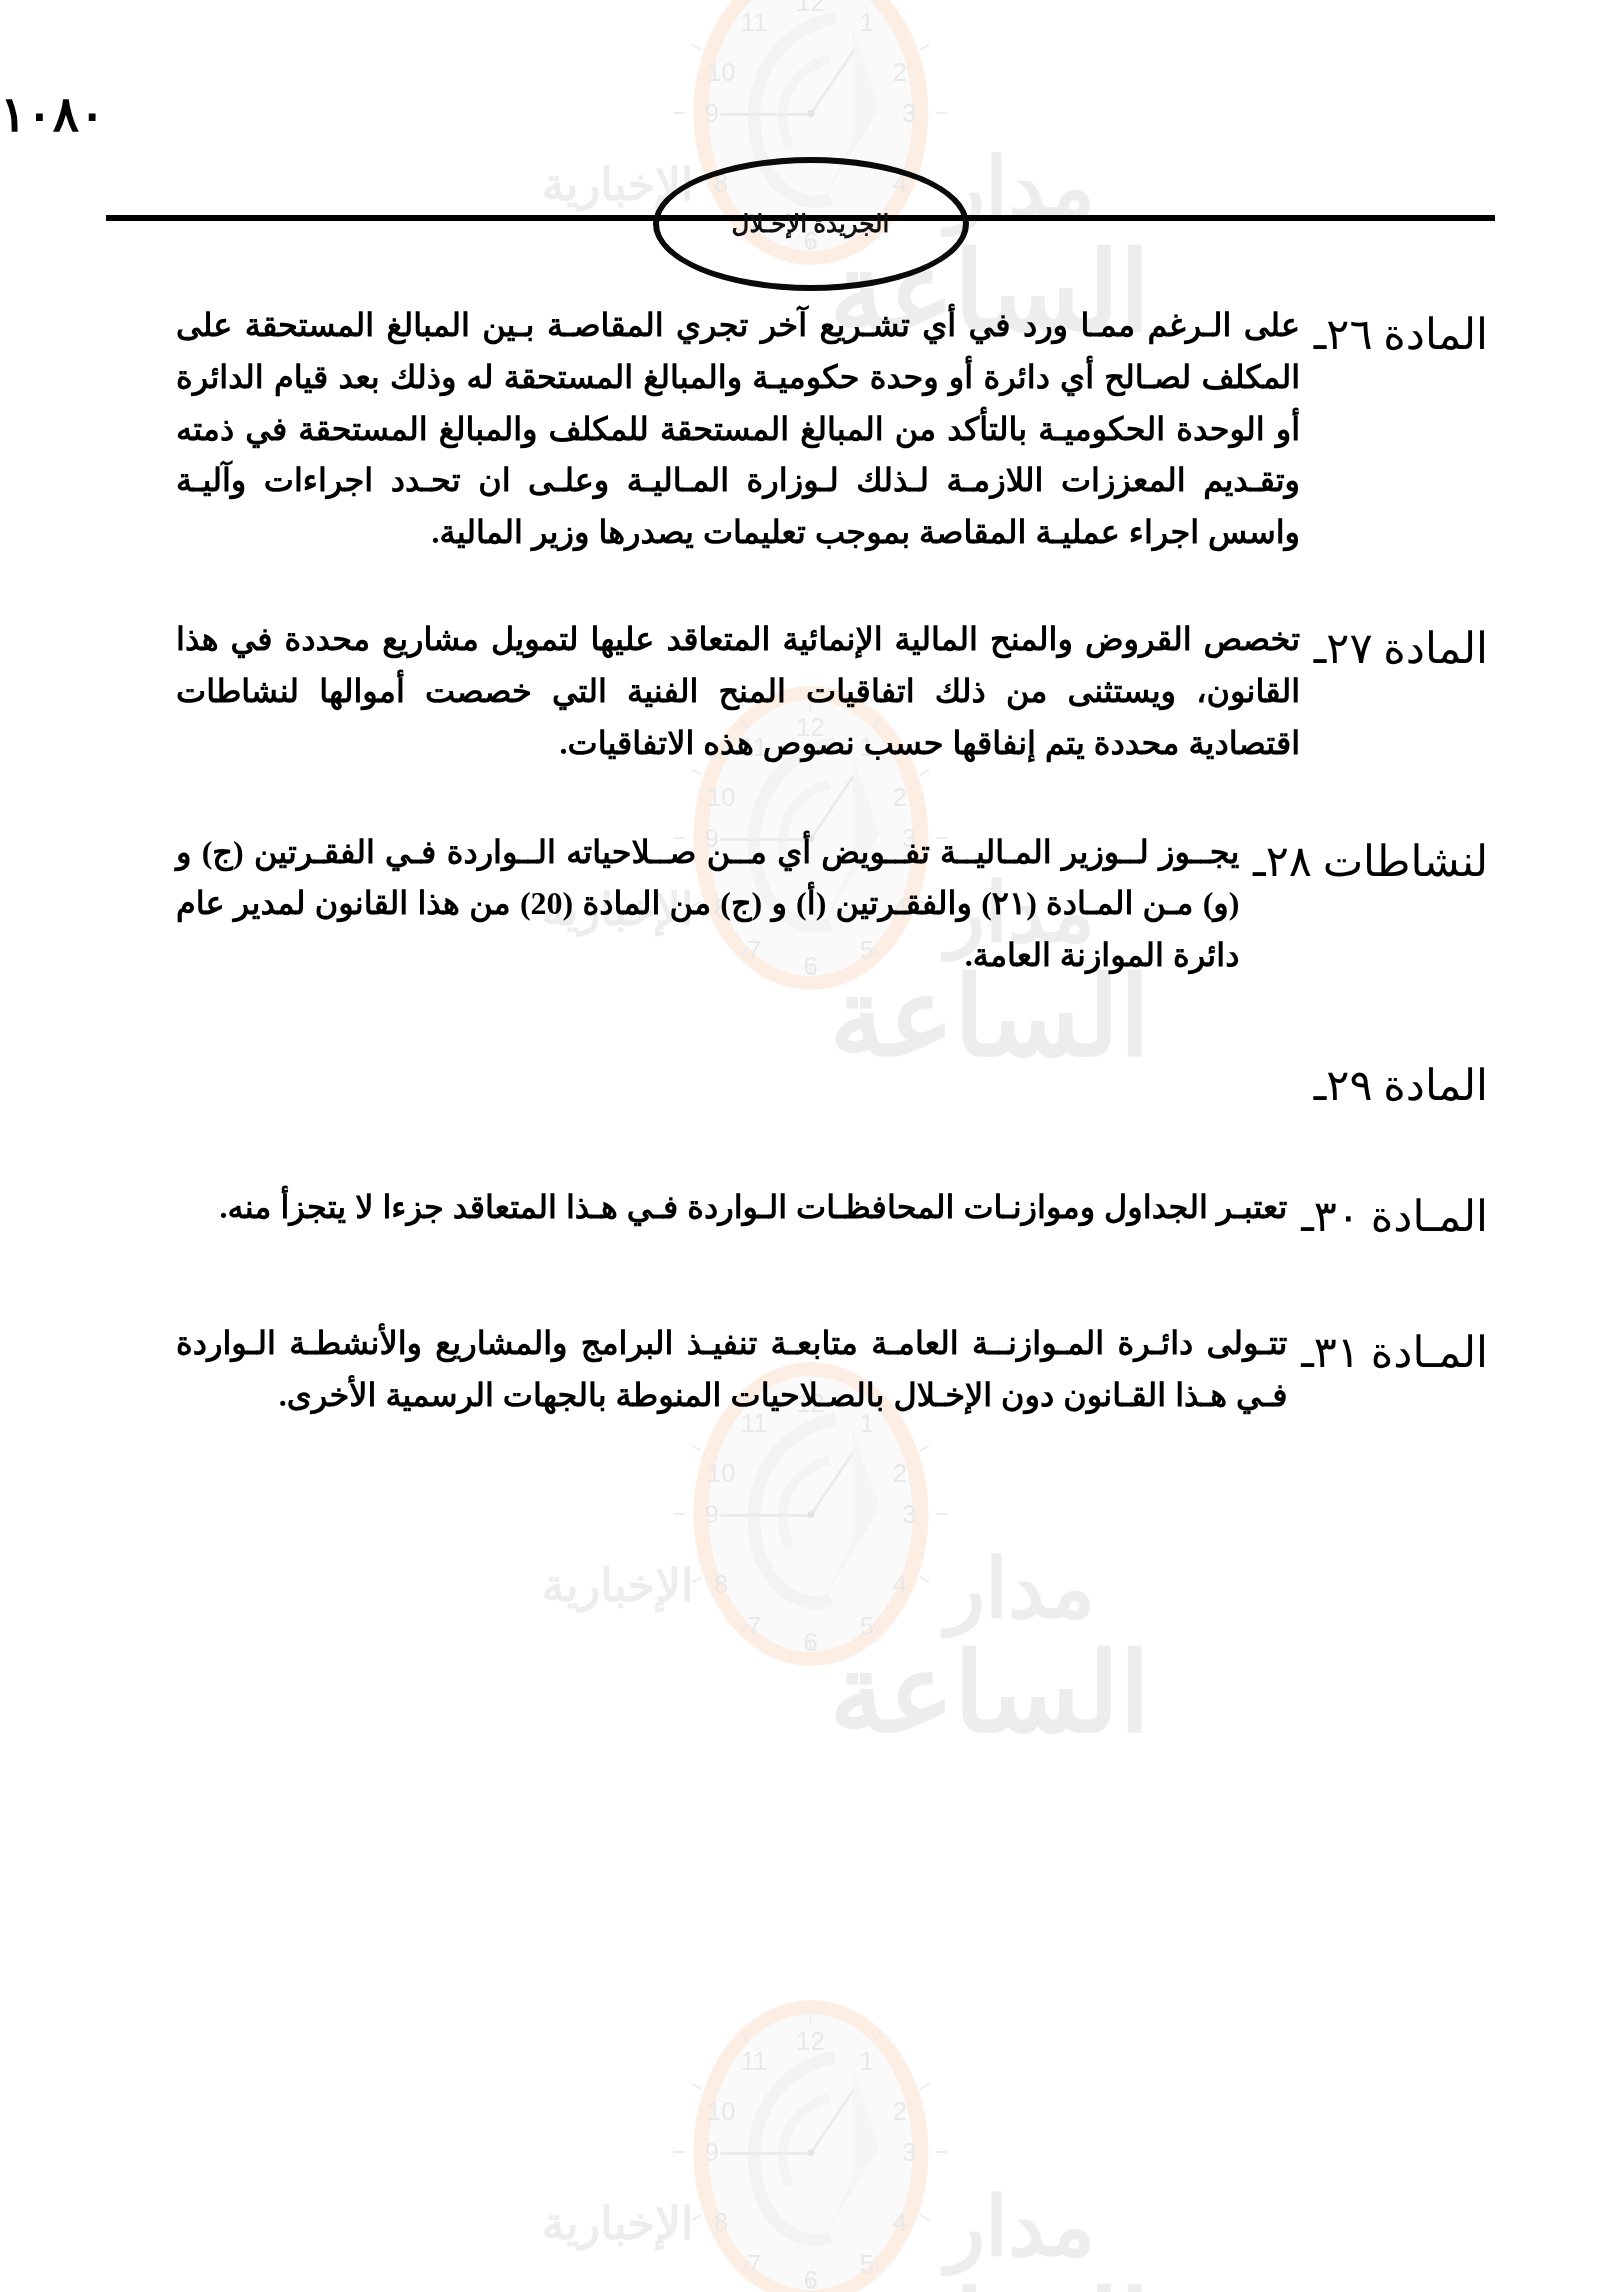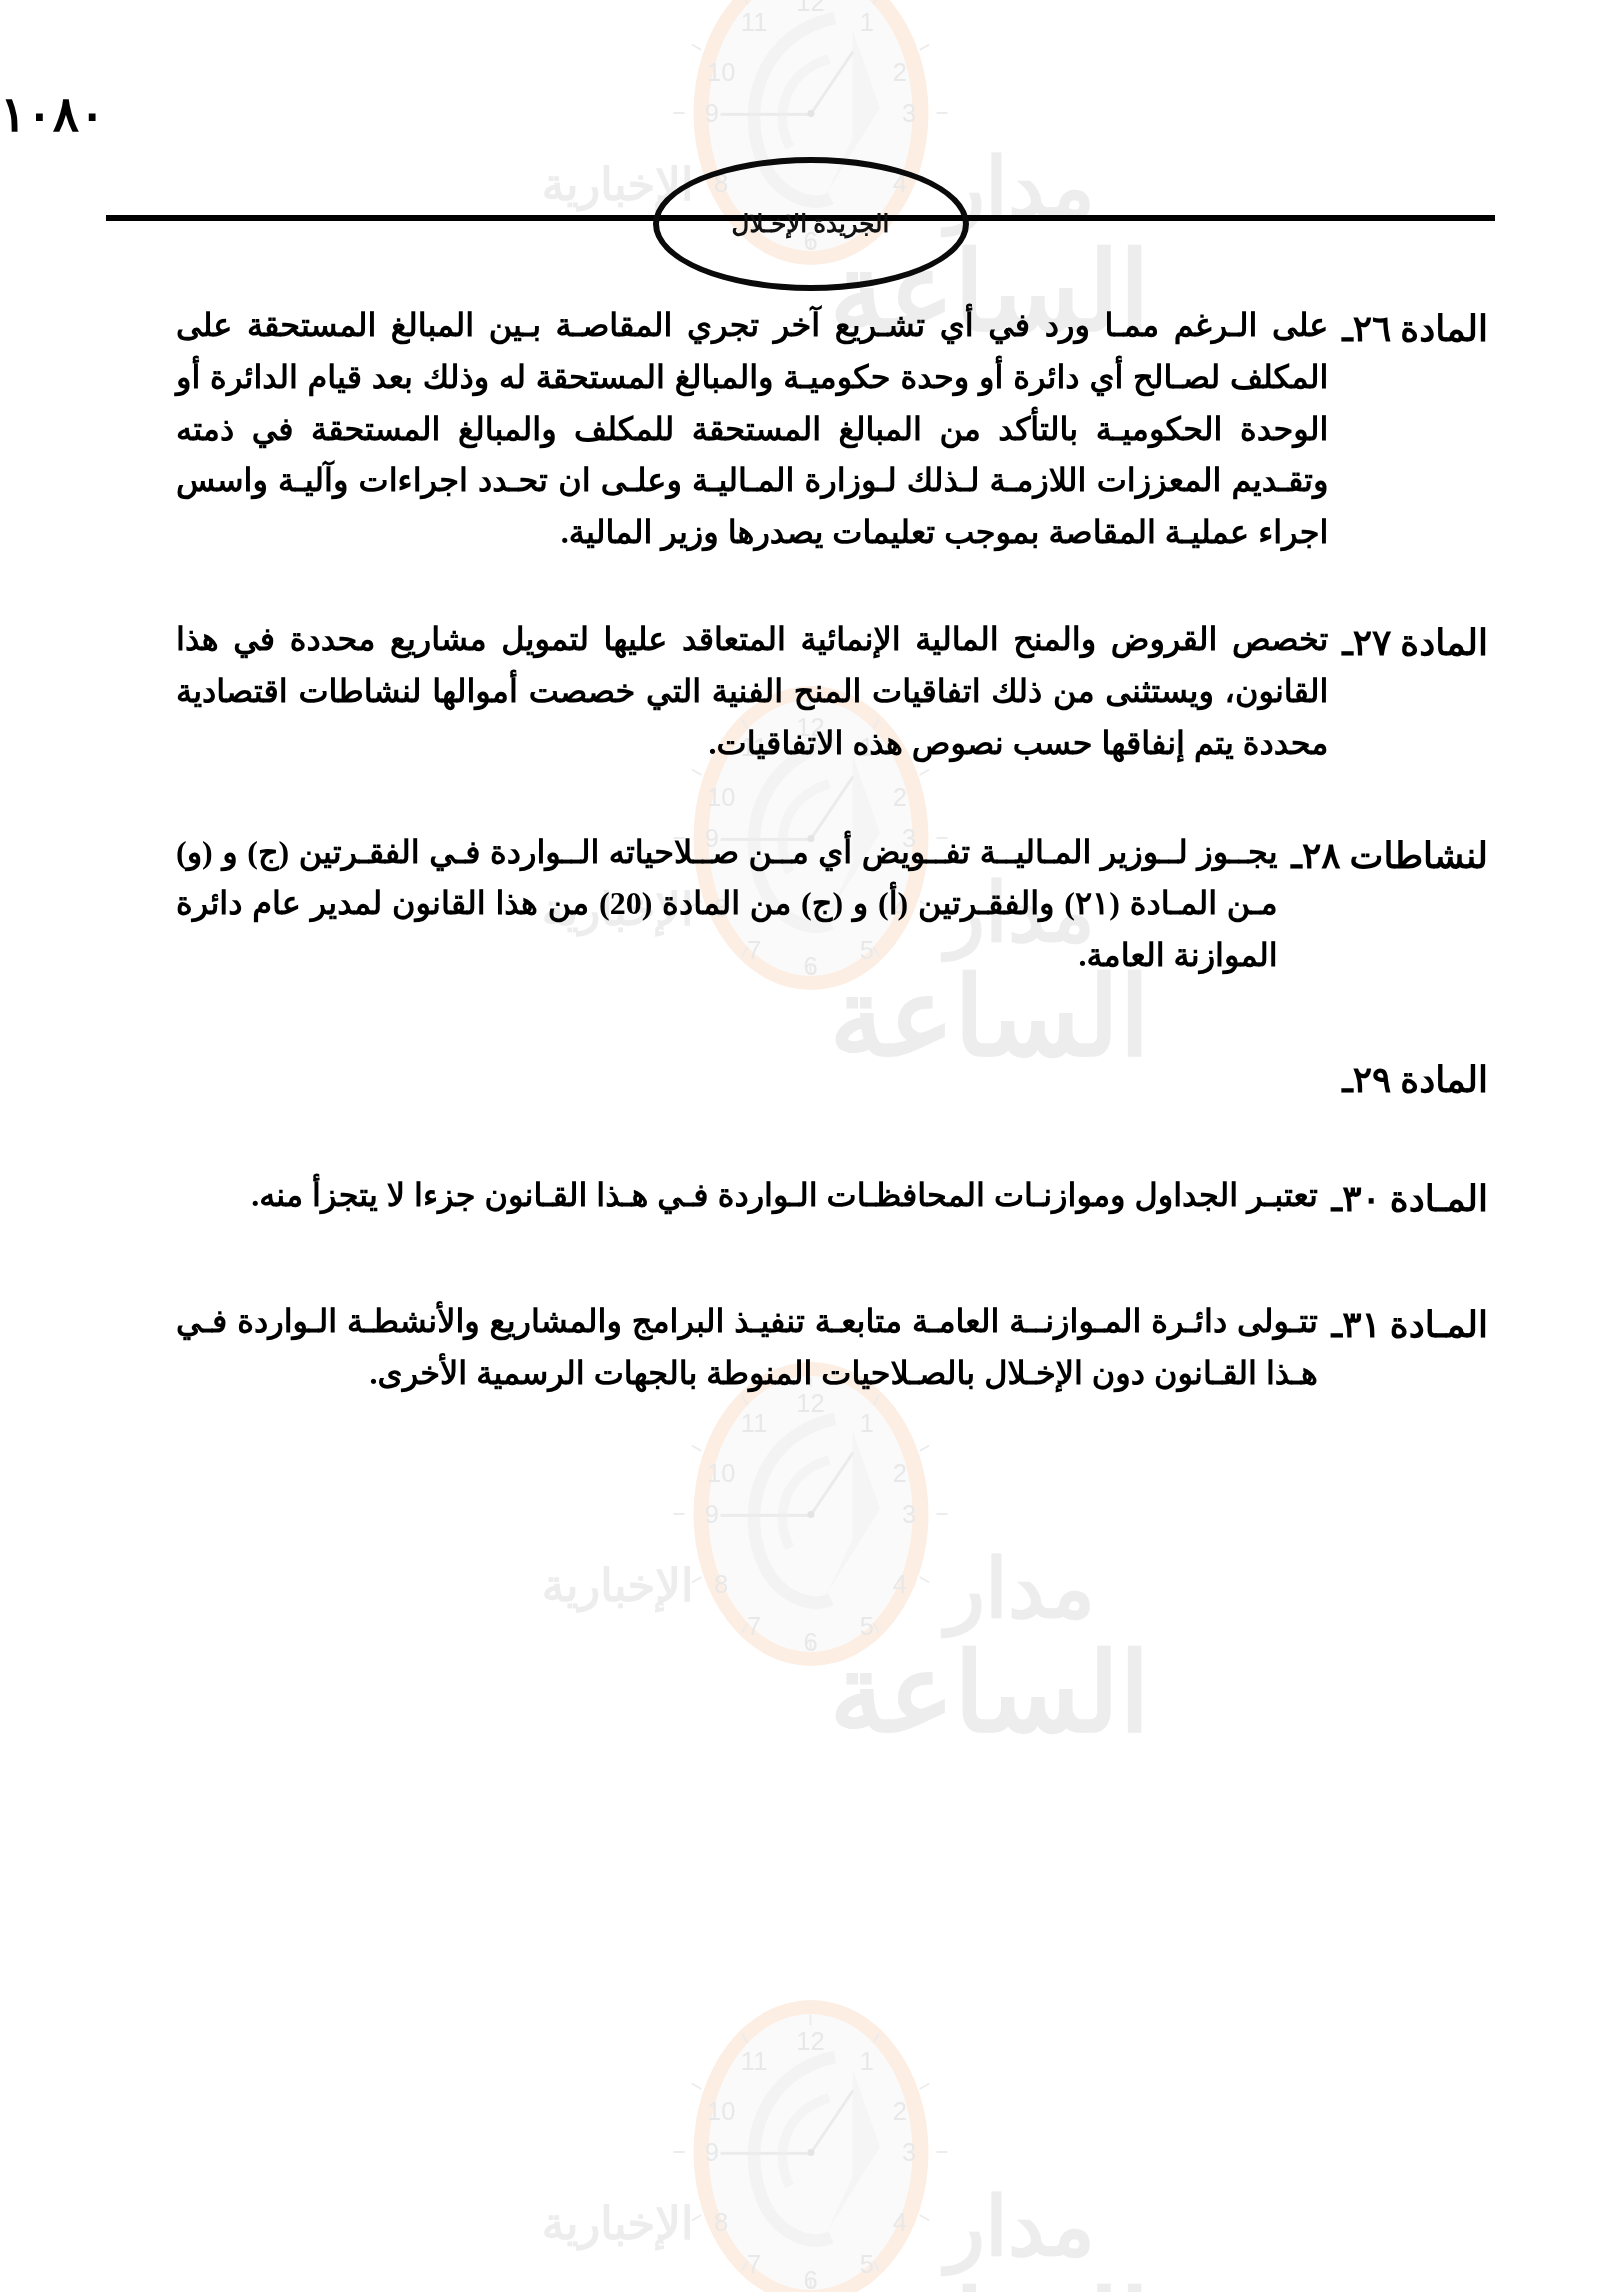--- a/index.html
+++ b/index.html
@@ -196,22 +196,22 @@
   .article {
     display: flex;
     flex-direction: row;
     align-items: flex-start;
     margin-bottom: 53px;
     color: #000000;
   }
 
   .article-label {
     flex: 0 0 auto;
-    font-size: 36px;
-    font-weight: 700;
+    font-size: 43px;
+    font-weight: 400;
     line-height: 1.62;
     white-space: nowrap;
     padding-left: 13.7px;
     font-family: "Liberation Serif", serif;
   }
 
   .article-body {
     flex: 1 1 auto;
     font-size: 32px;
     font-weight: 700;
@@ -431,21 +431,21 @@
         <div class="article-label">لنشاطات ٢٨ـ</div>
         <div class="article-body">يجــوز لــوزير المـاليــة تفــويض أي مــن صــلاحياته الــواردة فـي الفقـرتين (ج) و (و) مـن المـادة (٢١) والفقـرتين (أ) و (ج) من المادة (20) من هذا القانون لمدير عام دائرة الموازنة العامة.</div>
       </div>
 
       <div class="article gap-29">
         <div class="article-label">المادة ٢٩ـ</div>
       </div>
 
       <div class="article gap-30">
         <div class="article-label">المـادة ٣٠ـ</div>
-        <div class="article-body">تعتبـر الجداول وموازنـات المحافظـات الـواردة فـي هـذا القـانون جزءا لا يتجزأ  منه.</div>
+        <div class="article-body">تعتبـر الجداول وموازنـات المحافظـات الـواردة فـي هـذا المتعاقد جزءا لا يتجزأ  منه.</div>
       </div>
 
       <div class="article">
         <div class="article-label">المـادة ٣١ـ</div>
         <div class="article-body">تتـولى دائـرة المـوازنــة العامـة متابعـة تنفيـذ البرامج والمشاريع والأنشطـة الـواردة فـي هـذا القـانون دون الإخـلال بالصـلاحيات المنوطة بالجهات الرسمية الأخرى.</div>
       </div>
 
     </div>
   </div>
 </div>

